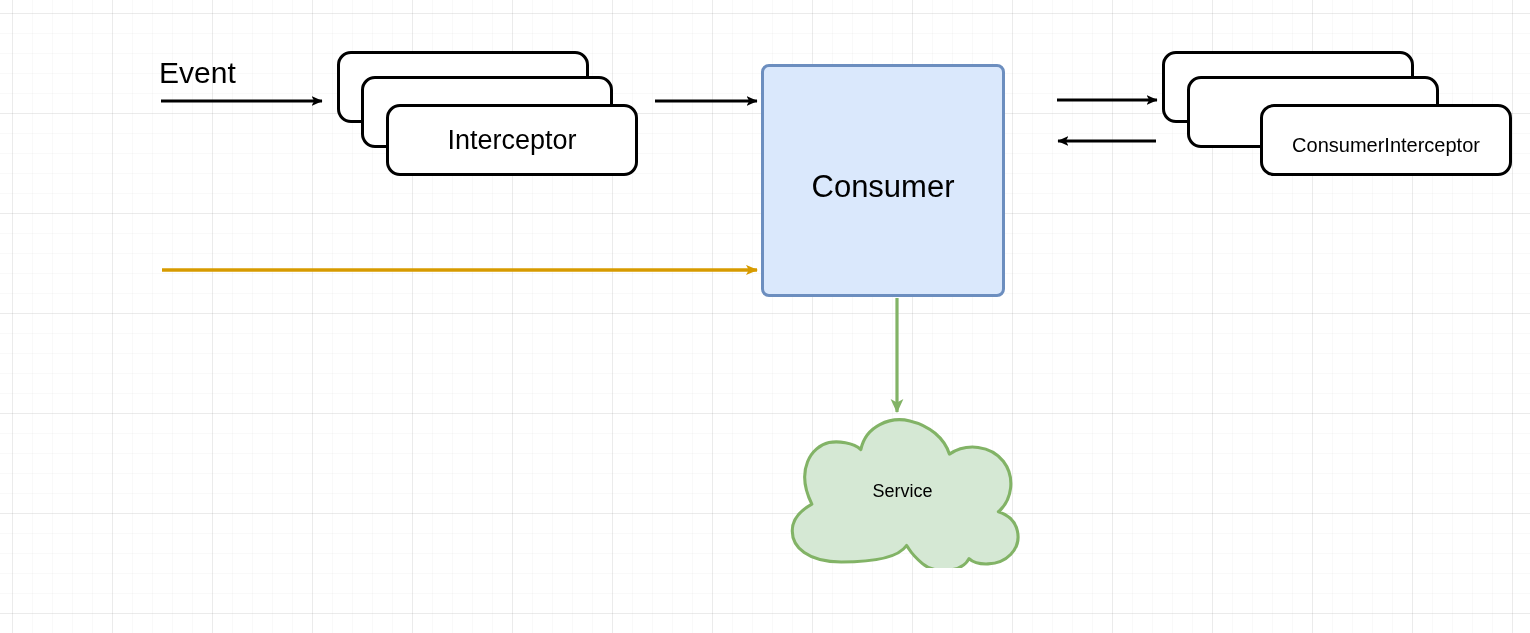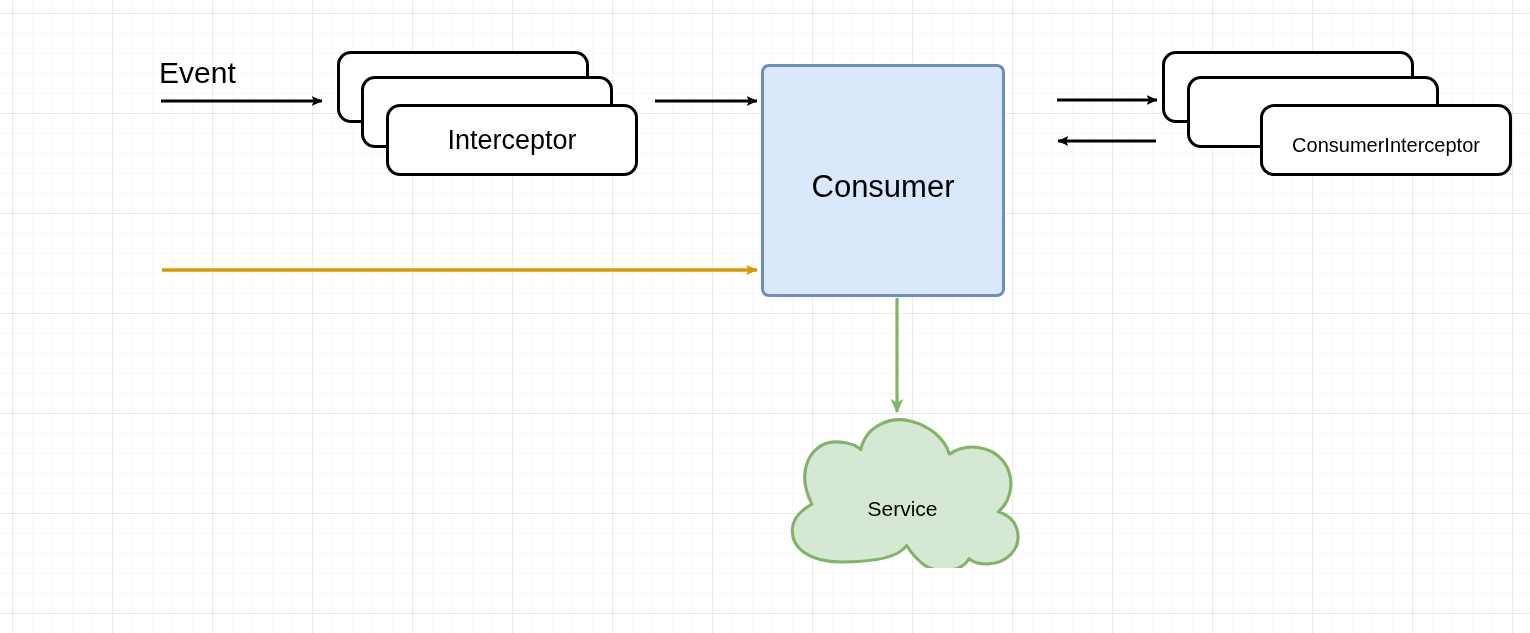--- a/index.html
+++ b/index.html
@@ -137,16 +137,16 @@
                C 85.75 11.6 110.25 2.3 129.85 6.9
                C 149.45 11.5 164.5 24.2 169.4 40.1
                C 186.55 28.6 211.05 31.4 223.3 47.3
                C 235.55 63.2 232.1 86.3 218.4 97.8
                C 240.45 104.7 242.9 127.8 230.65 140.5
                C 218.4 153.2 196.35 151.5 189 144.6
                C 181.65 158.8 154.7 159.9 142.45 149.6
                C 130.2 139.3 130.2 136.1 126.52 131.5
                C 117.1 145.7 86.85 148 61.25 148 Z" fill="#d5e8d4" stroke="#82b366" stroke-width="3.1" stroke-linejoin="round"></path>
     </svg>
-    <div class="label-center" style="top:84px; font-size:21px;">Service</div>
+    <div class="label-center" style="top:68px; font-size:18px;">Service</div>
   </div>
 
 </div>
 
 </body></html>

